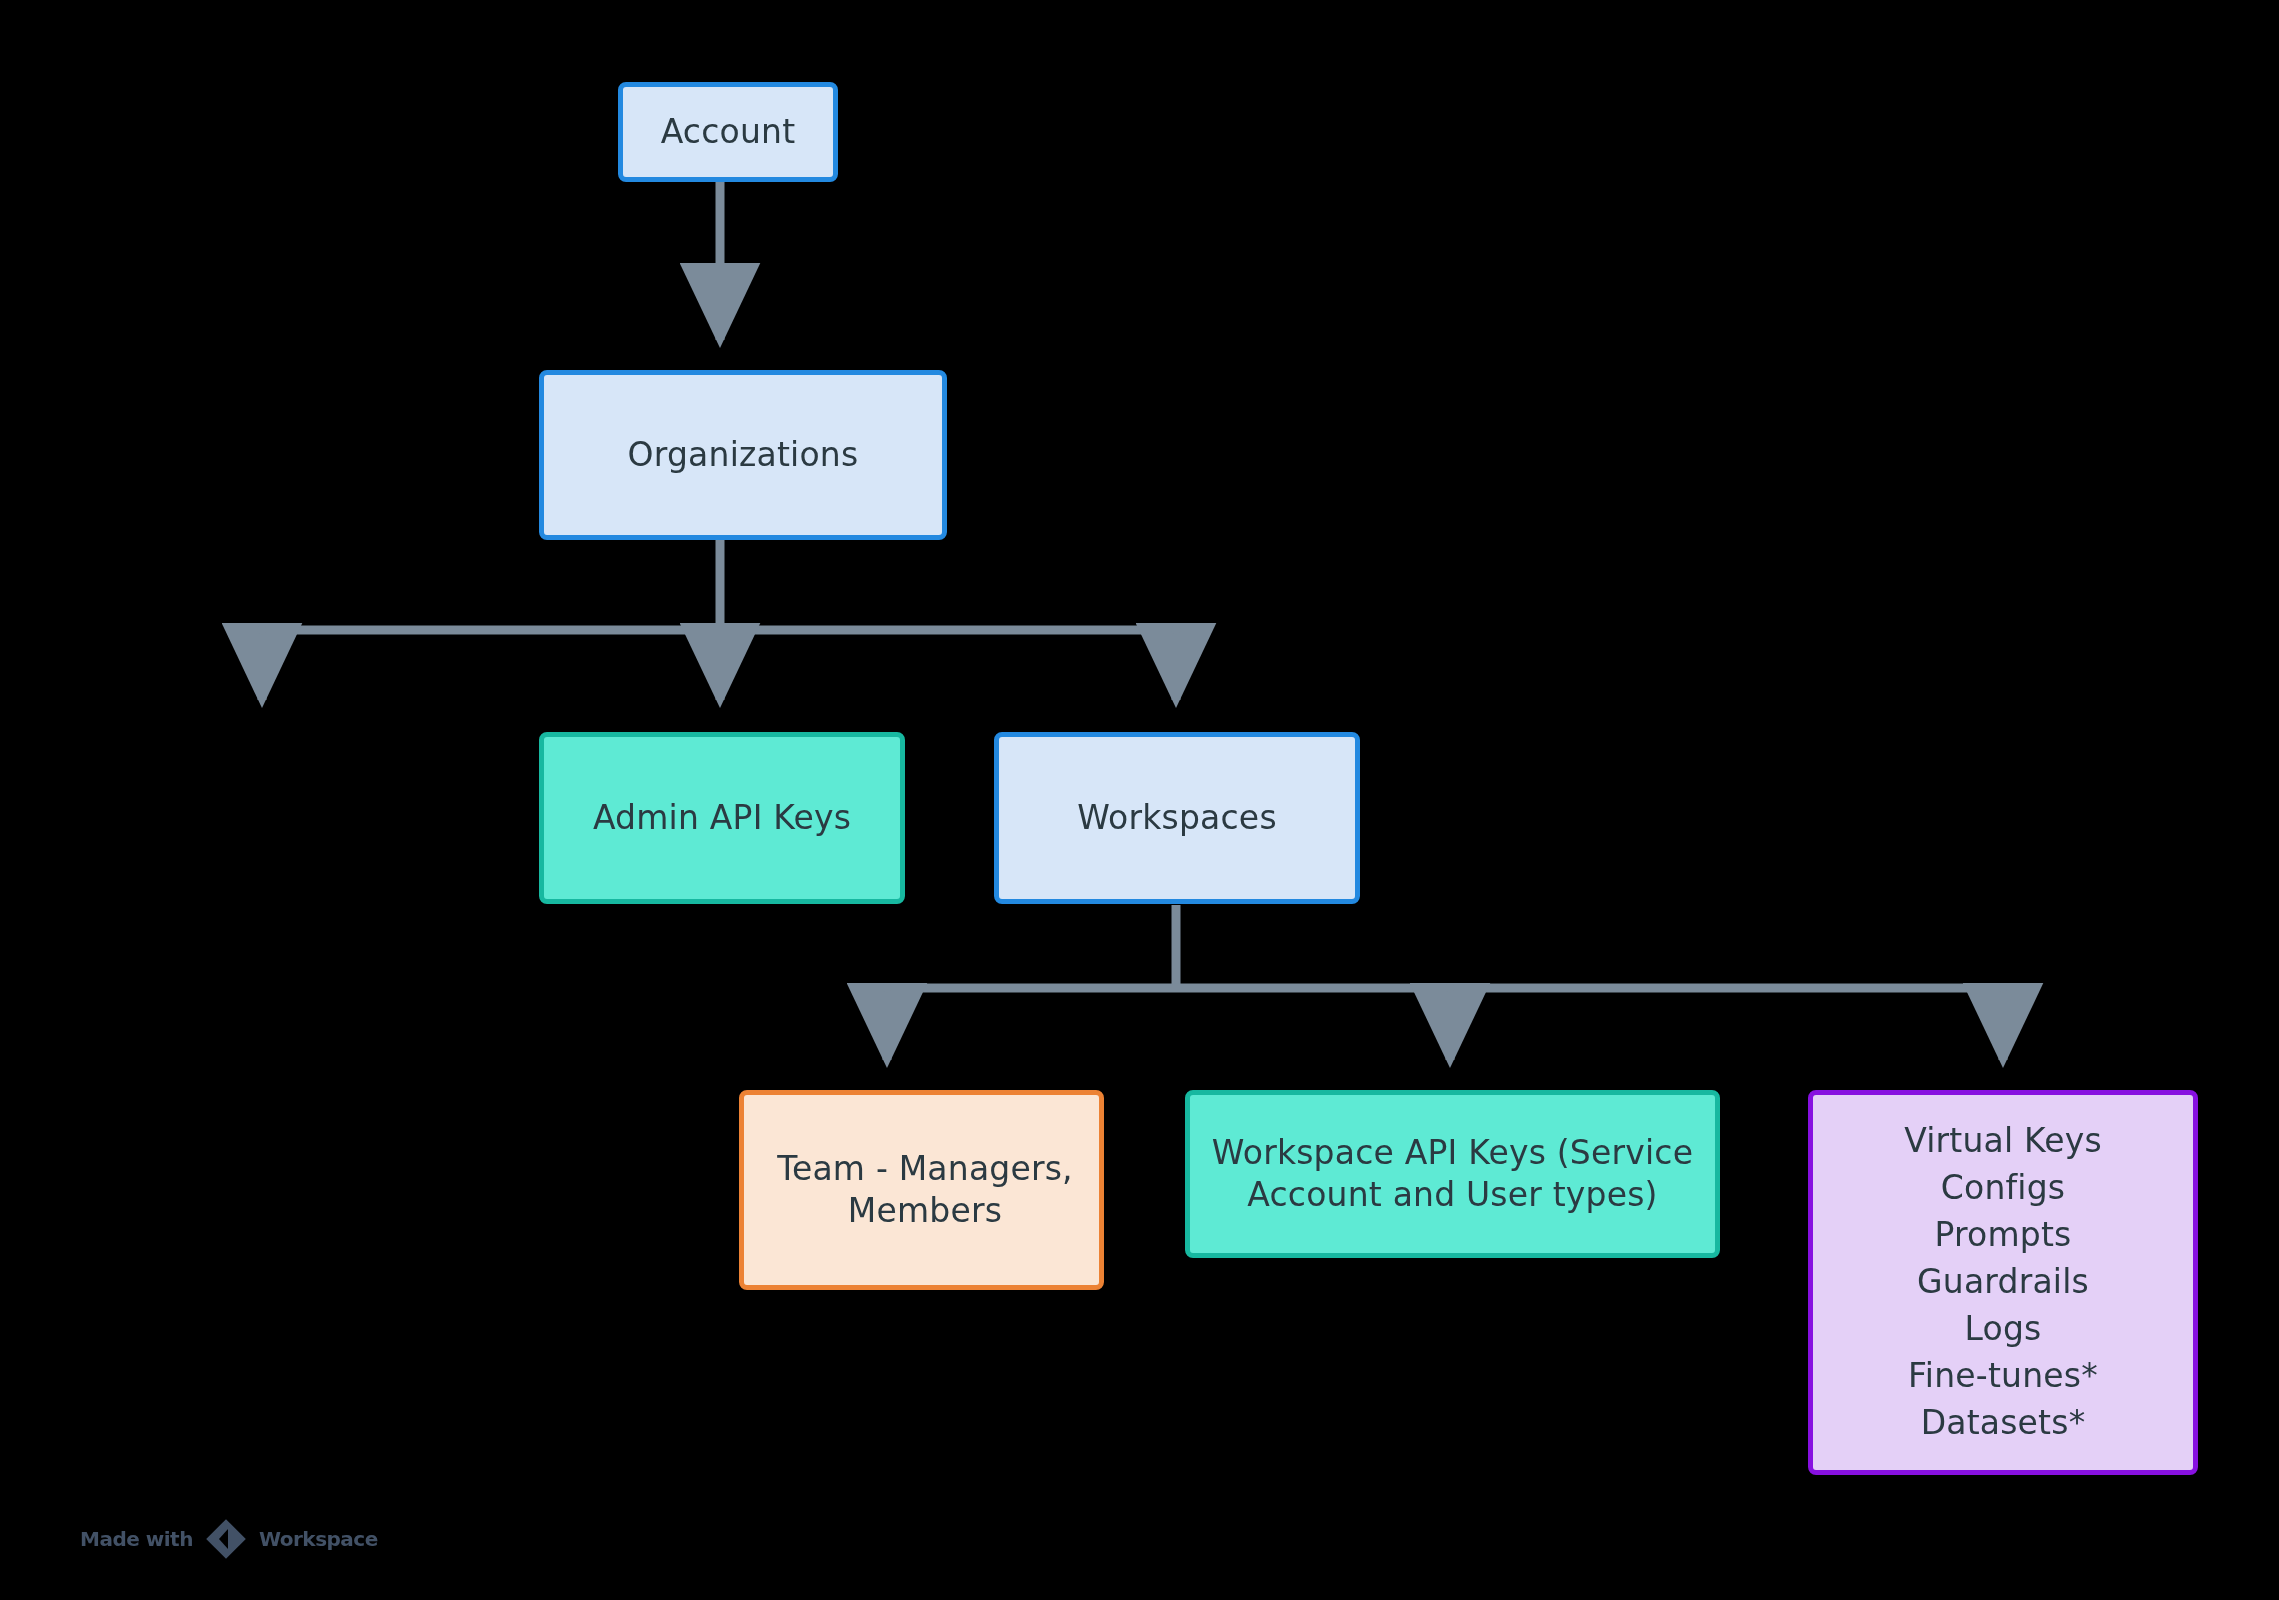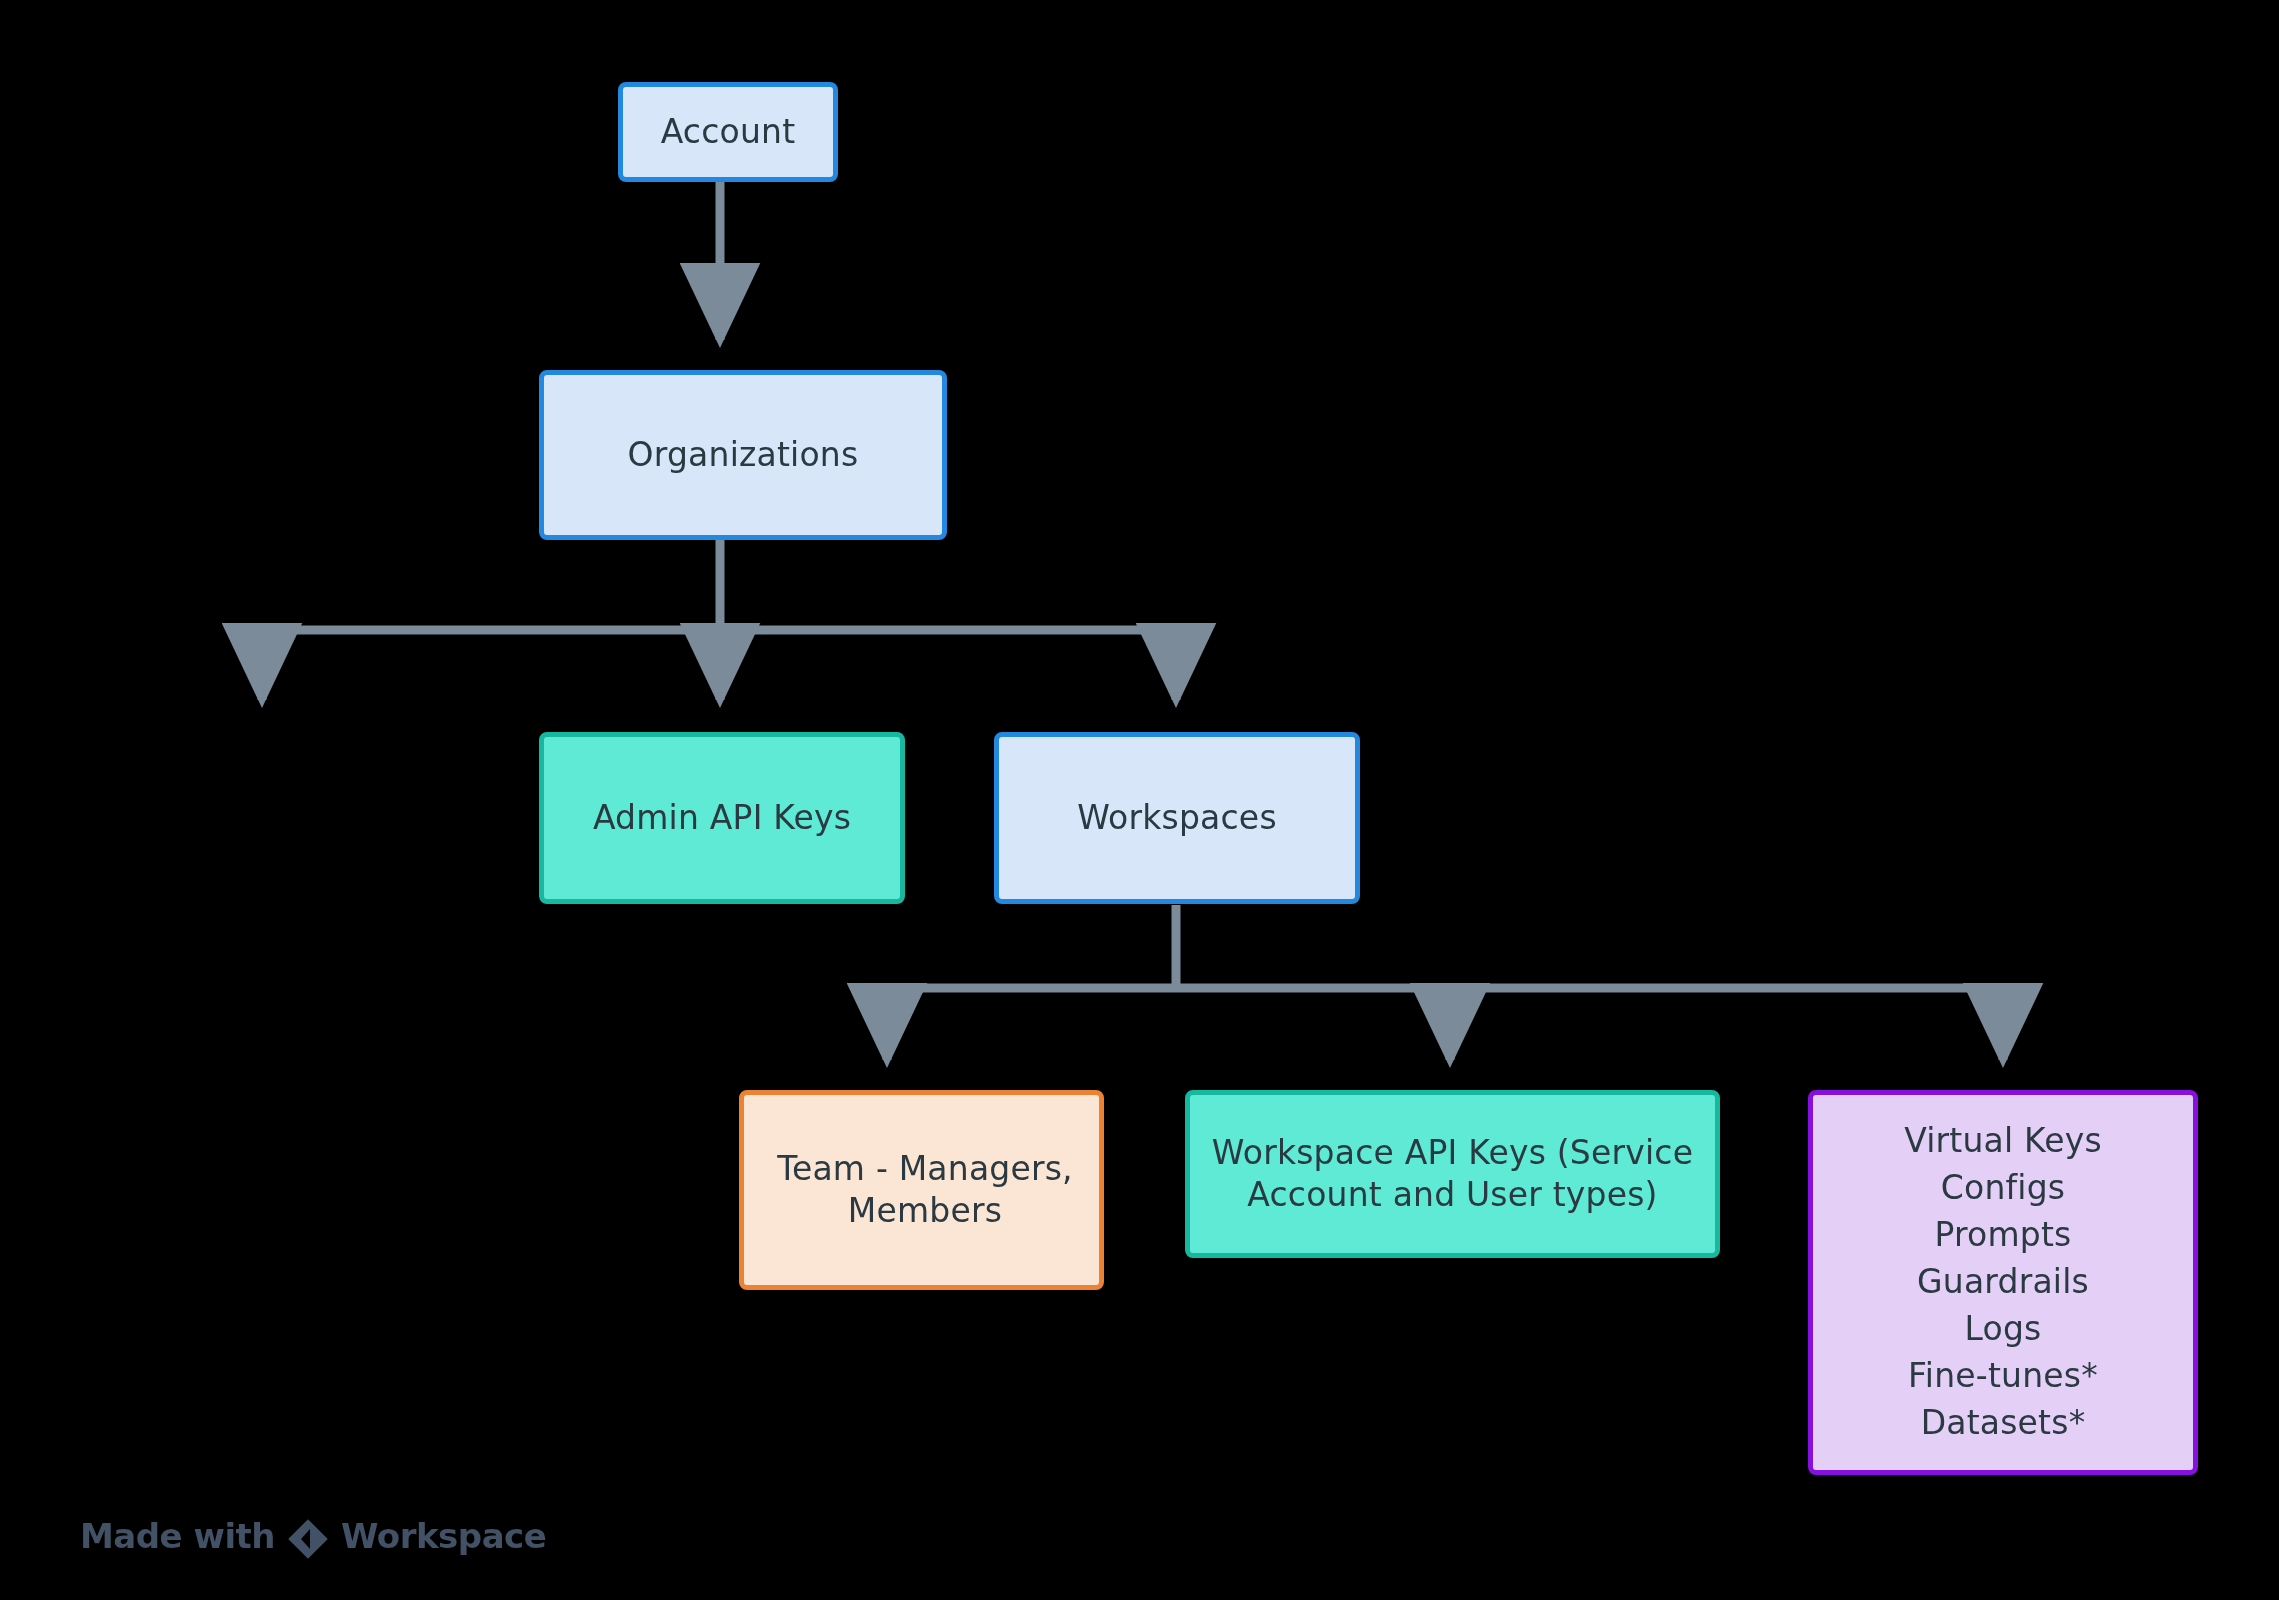--- a/index.html
+++ b/index.html
@@ -63,23 +63,24 @@
     background: #e4d0f7;
     border-color: #8710e0;
     font-size: 33px;
     line-height: 1.42;
   }
   .watermark {
     position: absolute;
     left: 80px;
     top: 1516px;
     display: flex;
+    align-items: center;
     gap: 10px;
     color: #46566c;
-    font-size: 34px;
+    font-size: 20px;
     font-weight: bold;
     letter-spacing: -0.5px;
     opacity: 0.95;
   }
   .watermark .wm-text {
     display: inline-block;
   }
   .wm-mark {
     display: inline-block;
     width: 46px;

